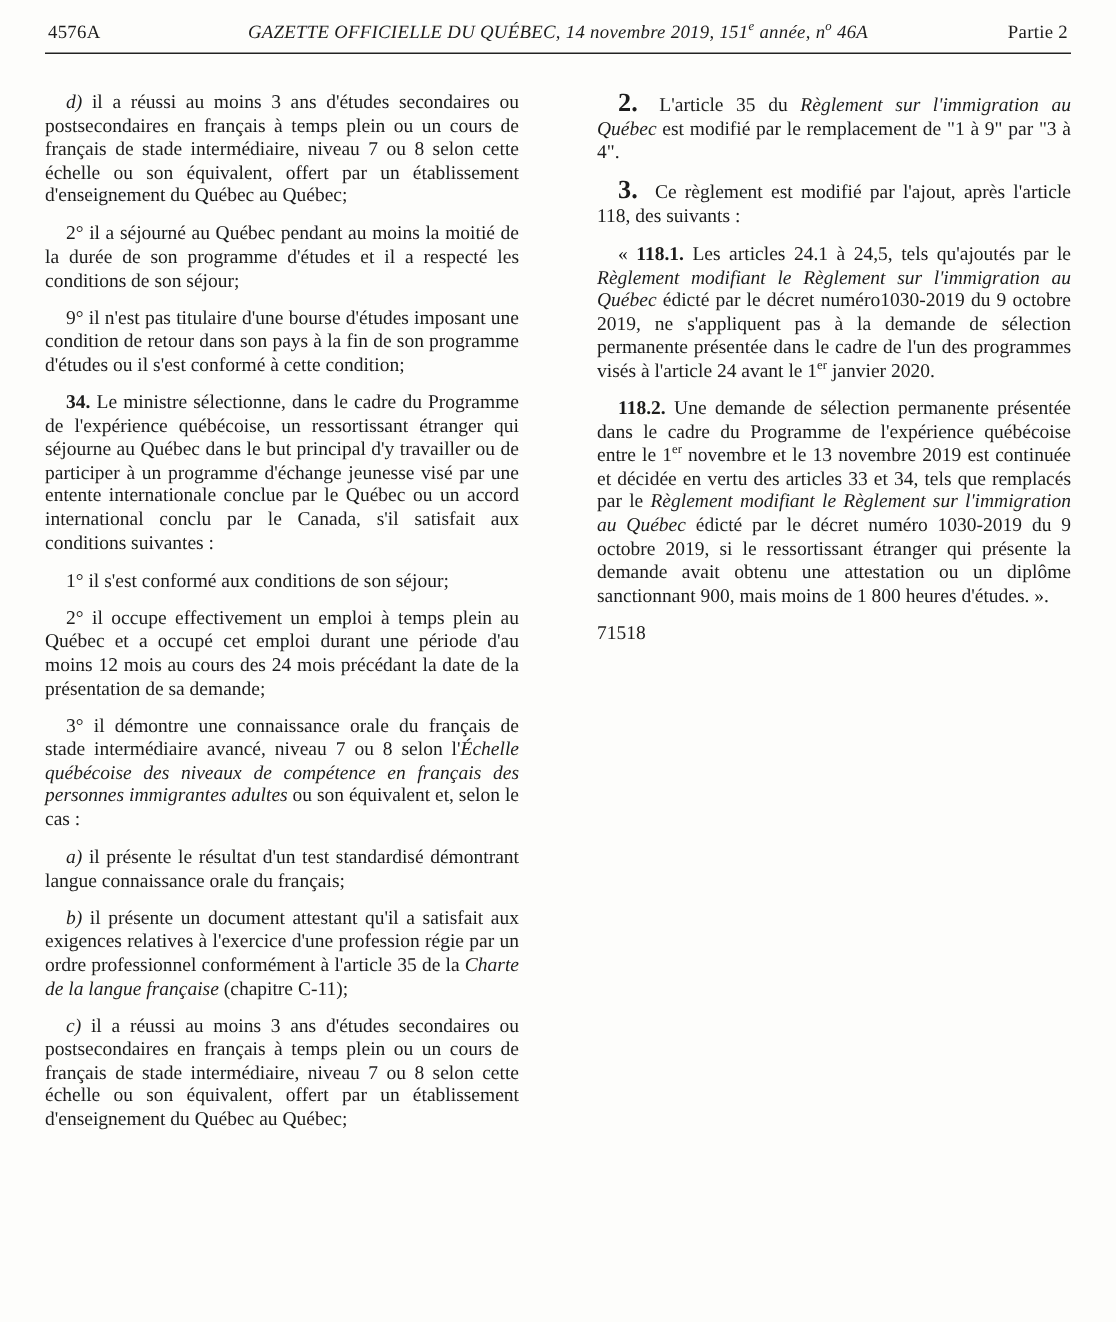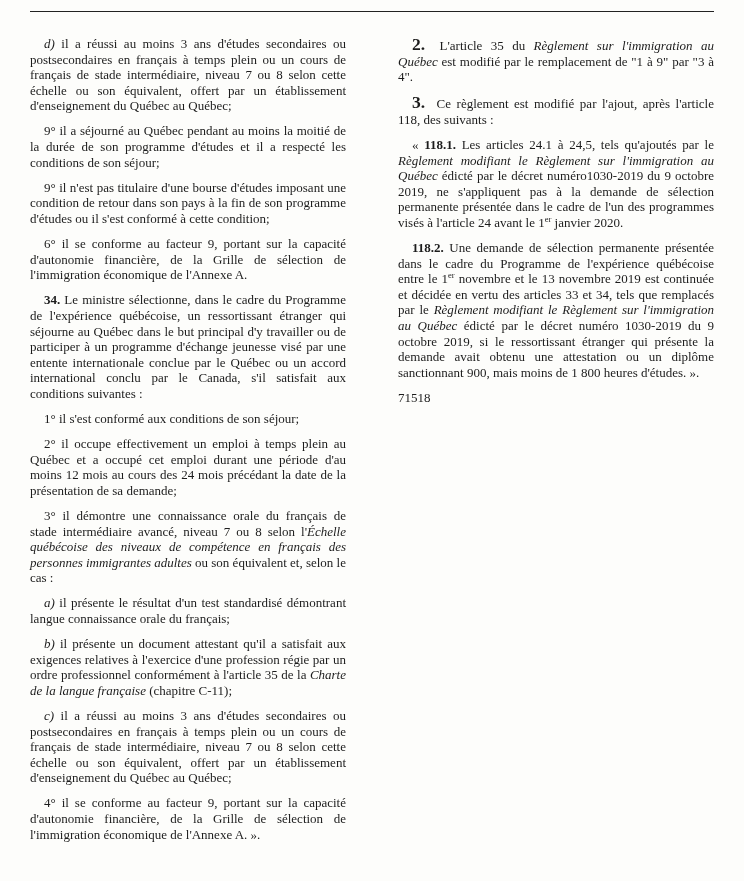--- a/index.html
+++ b/index.html
@@ -44,37 +44,40 @@
   .s-i  { font-style: italic; }
   .s-b  { font-weight: bold; }
   .s-bl { font-weight: bold; font-size: 17.5px; line-height: 1; padding-right: 6px; }
   .s-sup{ font-size: 8.5px; vertical-align: super; line-height: 0; }
 </style>
 </head>
 <body>
 
 <div class="page">
 
+  <header class="header">
+    <span class="h-left">4576A</span>
+    <span class="h-center"><span class="s-n">GAZETTE OFFICIELLE DU QUÉBEC, 14 novembre 2019, 151</span><span class="s-sup">e</span><span class="s-n"> année, n</span><span class="s-sup">o</span><span class="s-n"> 46A</span></span>
+    <span class="h-right">Partie 2</span>
+  </header>
 
   <hr class="rule">
 
   <main class="columns">
     <section class="col">
         <p><span class="s-i">d)</span><span class="s-n"> il a réussi au moins 3 ans d'études secondaires ou postsecondaires en français à temps plein ou un cours de français de stade intermédiaire, niveau 7 ou 8 selon cette échelle ou son équivalent, offert par un établissement d'enseignement du Québec au Québec;</span></p>
-        <p><span class="s-n">9° il a séjourné au Québec pendant au moins la moitié de la durée de son programme d'études et il a respecté les conditions de son séjour;</span></p>
+        <p><span class="s-n">2° il a séjourné au Québec pendant au moins la moitié de la durée de son programme d'études et il a respecté les conditions de son séjour;</span></p>
         <p><span class="s-n">9° il n'est pas titulaire d'une bourse d'études imposant une condition de retour dans son pays à la fin de son programme d'études ou il s'est conformé à cette condition;</span></p>
-        <p><span class="s-n">6° il se conforme au facteur 9, portant sur la capacité d'autonomie financière, de la Grille de sélection de l'immigration économique de l'Annexe A.</span></p>
         <p><span class="s-b">34.</span><span class="s-n"> Le ministre sélectionne, dans le cadre du Programme de l'expérience québécoise, un ressortissant étranger qui séjourne au Québec dans le but principal d'y travailler ou de participer à un programme d'échange jeunesse visé par une entente internationale conclue par le Québec ou un accord international conclu par le Canada, s'il satisfait aux conditions suivantes :</span></p>
         <p><span class="s-n">1° il s'est conformé aux conditions de son séjour;</span></p>
         <p><span class="s-n">2° il occupe effectivement un emploi à temps plein au Québec et a occupé cet emploi durant une période d'au moins 12 mois au cours des 24 mois précédant la date de la présentation de sa demande;</span></p>
         <p><span class="s-n">3° il démontre une connaissance orale du français de stade intermédiaire avancé, niveau 7 ou 8 selon l'</span><span class="s-i">Échelle québécoise des niveaux de compétence en français des personnes immigrantes adultes</span><span class="s-n"> ou son équivalent et, selon le cas :</span></p>
         <p><span class="s-i">a)</span><span class="s-n"> il présente le résultat d'un test standardisé démontrant langue connaissance orale du français;</span></p>
         <p><span class="s-i">b)</span><span class="s-n"> il présente un document attestant qu'il a satisfait aux exigences relatives à l'exercice d'une profession régie par un ordre professionnel conformément à l'article 35 de la </span><span class="s-i">Charte de la langue française</span><span class="s-n"> (chapitre C-11);</span></p>
         <p><span class="s-i">c)</span><span class="s-n"> il a réussi au moins 3 ans d'études secondaires ou postsecondaires en français à temps plein ou un cours de français de stade intermédiaire, niveau 7 ou 8 selon cette échelle ou son équivalent, offert par un établissement d'enseignement du Québec au Québec;</span></p>
-        <p><span class="s-n">4° il se conforme au facteur 9, portant sur la capacité d'autonomie financière, de la Grille de sélection de l'immigration économique de l'Annexe A. ».</span></p>
       </section>
     <section class="col">
         <p><span class="s-bl">2.</span><span class="s-n"> L'article 35 du </span><span class="s-i">Règlement sur l'immigration au Québec</span><span class="s-n"> est modifié par le remplacement de "1 à 9" par "3 à 4".</span></p>
         <p><span class="s-bl">3.</span><span class="s-n"> Ce règlement est modifié par l'ajout, après l'article 118, des suivants :</span></p>
         <p><span class="s-n">« </span><span class="s-b">118.1.</span><span class="s-n"> Les articles 24.1 à 24,5, tels qu'ajoutés par le </span><span class="s-i">Règlement modifiant le Règlement sur l'immigration au Québec</span><span class="s-n"> édicté par le décret numéro1030-2019 du 9 octobre 2019, ne s'appliquent pas à la demande de sélection permanente présentée dans le cadre de l'un des programmes visés à l'article 24 avant le 1</span><span class="s-sup">er</span><span class="s-n"> janvier 2020.</span></p>
         <p><span class="s-b">118.2.</span><span class="s-n"> Une demande de sélection permanente présentée dans le cadre du Programme de l'expérience québécoise entre le 1</span><span class="s-sup">er</span><span class="s-n"> novembre et le 13 novembre 2019 est continuée et décidée en vertu des articles 33 et 34, tels que remplacés par le </span><span class="s-i">Règlement modifiant le Règlement sur l'immigration au Québec</span><span class="s-n"> édicté par le décret numéro 1030-2019 du 9 octobre 2019, si le ressortissant étranger qui présente la demande avait obtenu une attestation ou un diplôme sanctionnant 900, mais moins de 1 800 heures d'études. ».</span></p>
         <p class="ni"><span class="s-n">71518</span></p>
       </section>
   </main>
 

